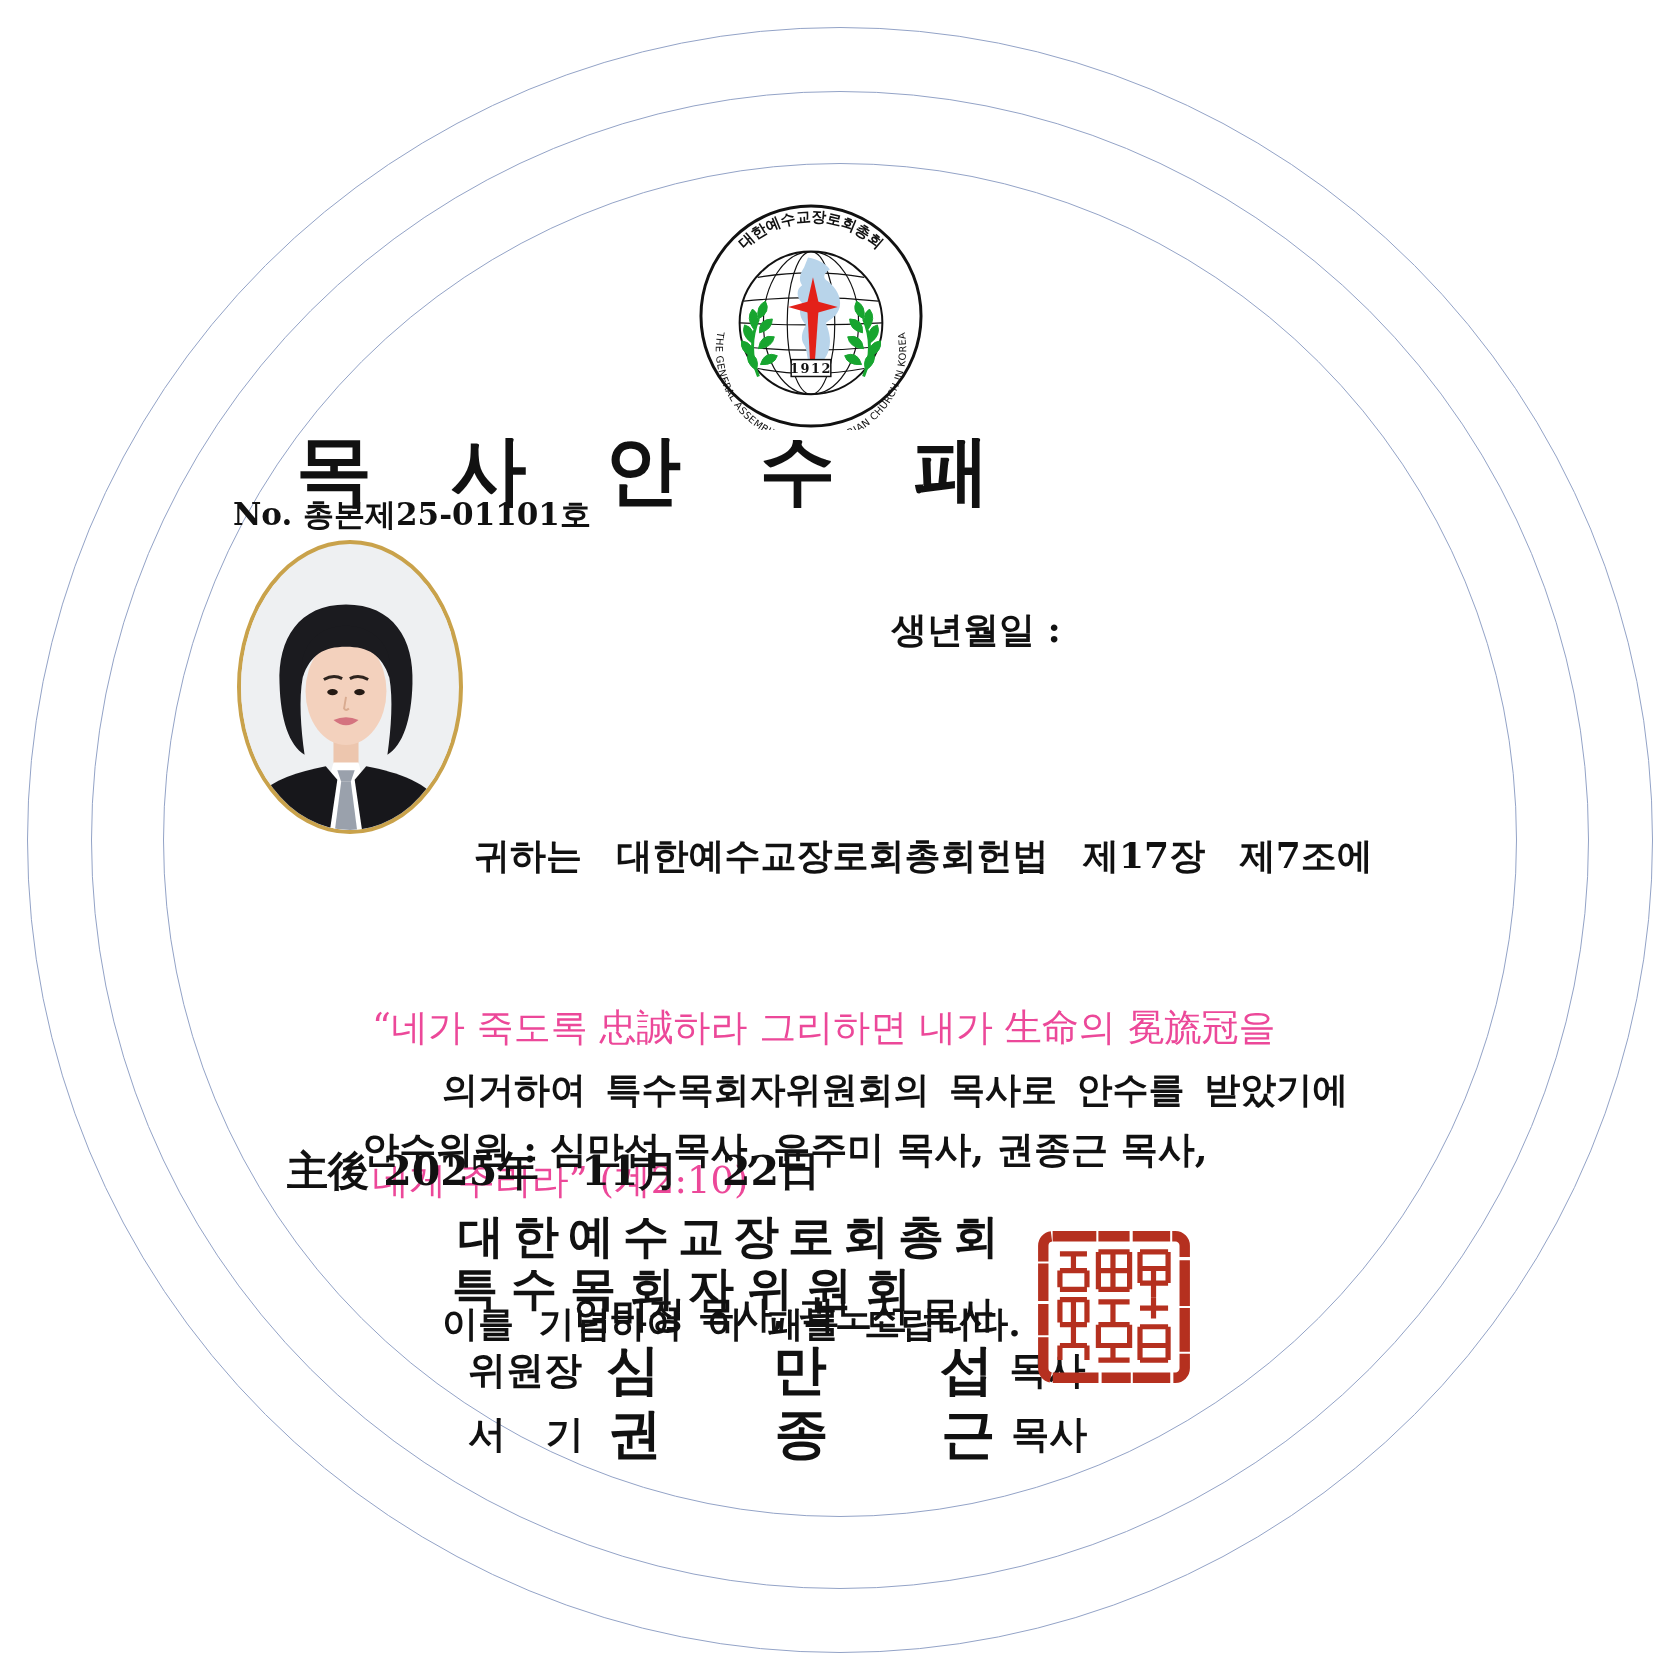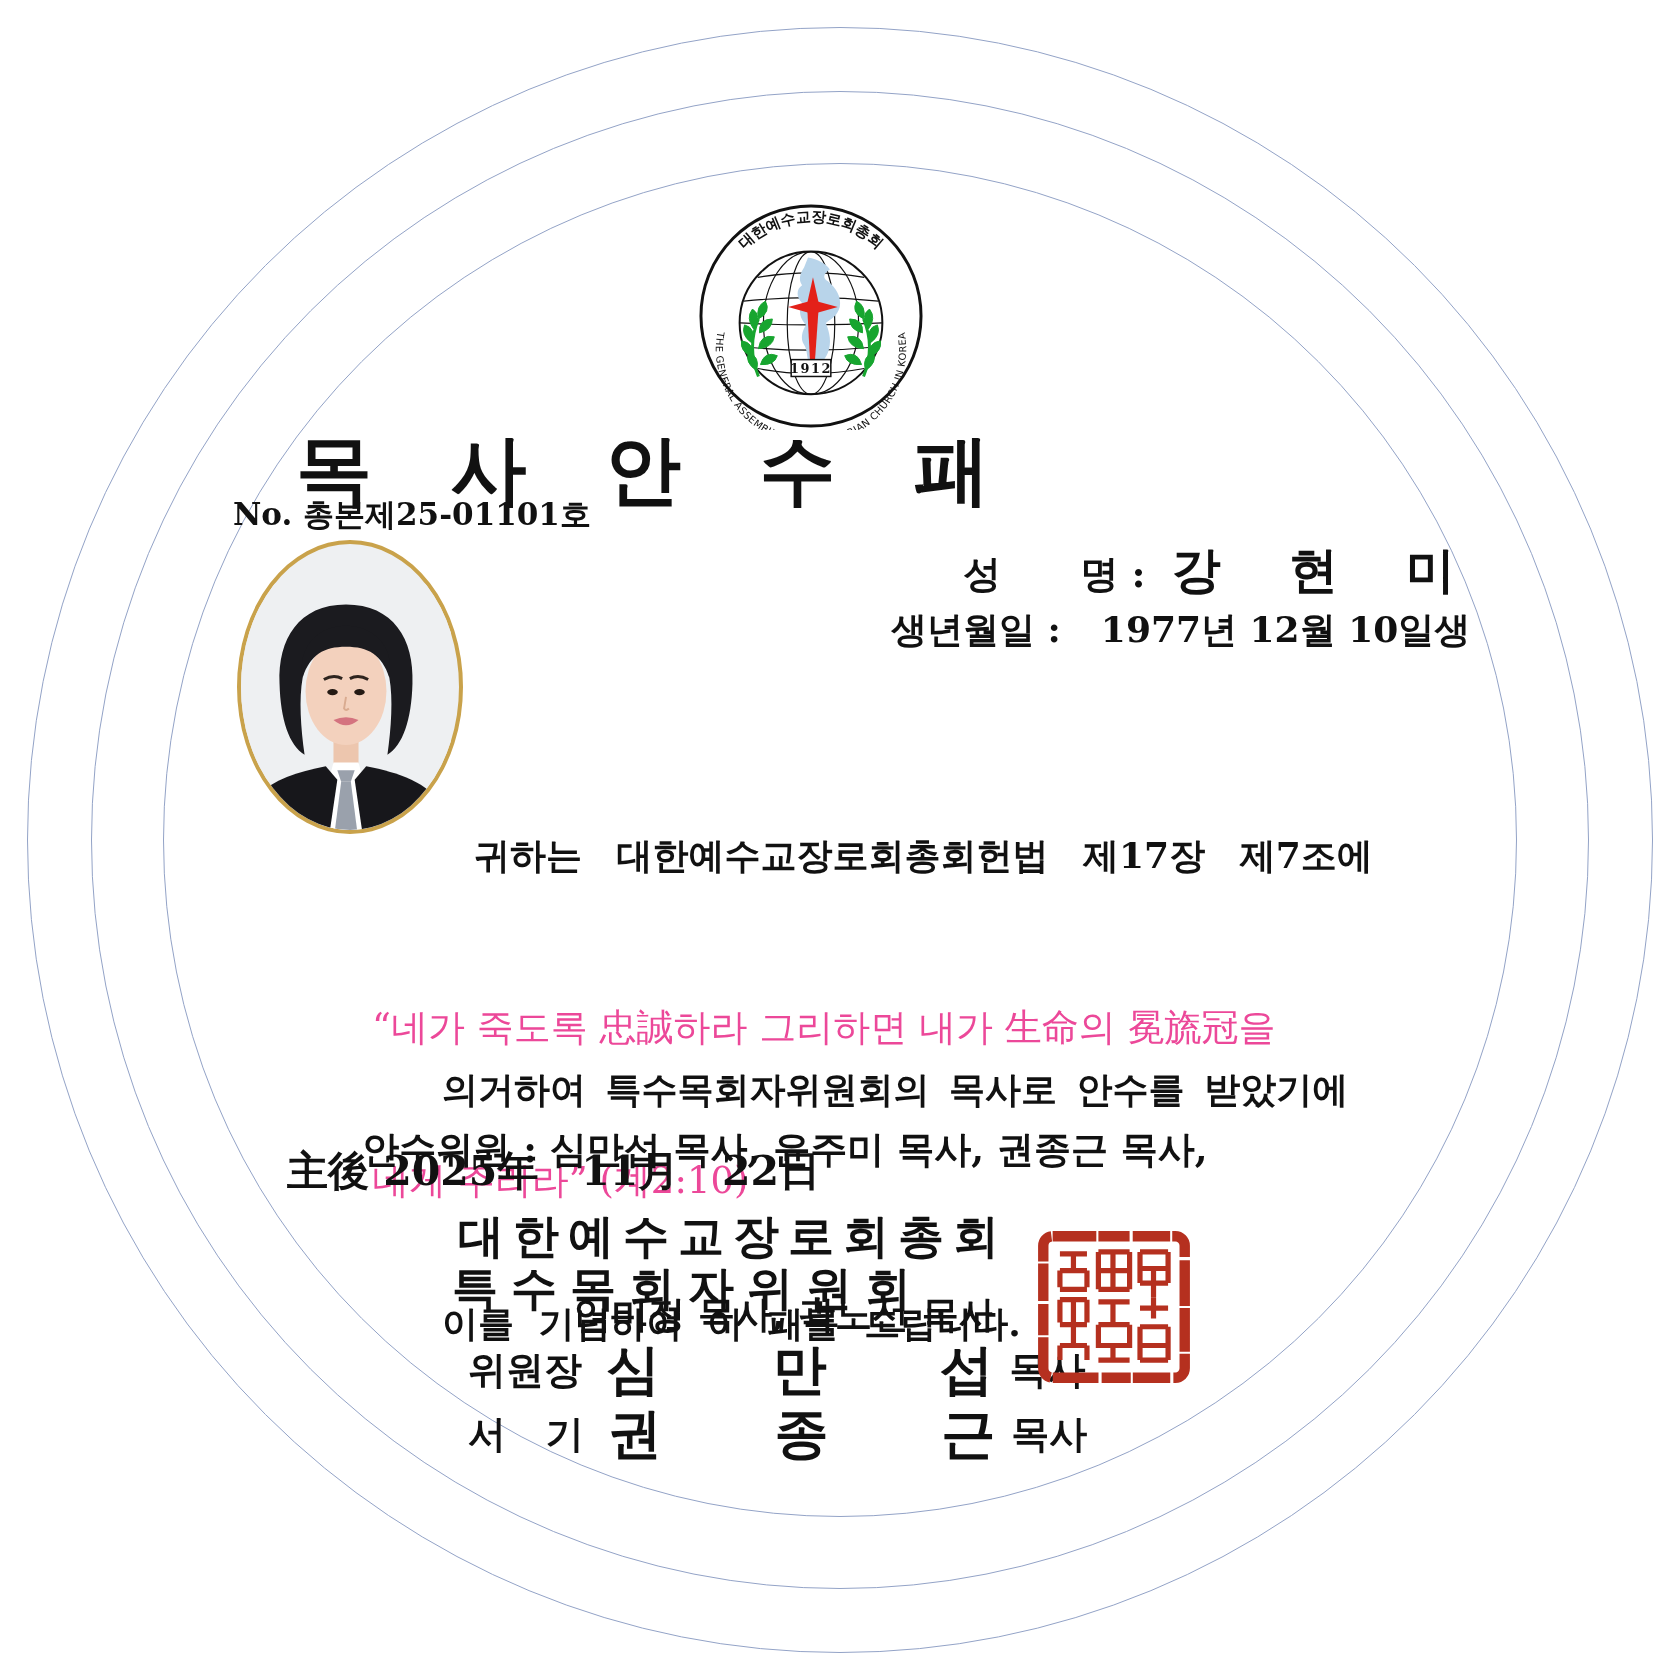--- a/index.html
+++ b/index.html
@@ -133,28 +133,23 @@
       <path d="M109 118 L107 130 Q109 133 112 130" stroke="#d9ab90" stroke-width="2" fill="none"></path>
       <path d="M96 142 Q109 136 122 142 Q109 153 96 142 Z" fill="#d4737f"></path>
       <path d="M70 286 L96 186 L122 186 L148 286 Z" fill="#ffffff"></path>
       <path d="M100 194 L118 194 L114 206 L104 206 Z" fill="#9aa1ac"></path>
       <path d="M104 206 L114 206 L121 260 L109 272 L97 260 Z" fill="#9aa1ac"></path>
       <path d="M0 286 L0 248 C12 212 46 198 88 190 L100 204 L88 286 Z" fill="#17171b"></path>
       <path d="M218 286 L218 248 C206 212 172 198 130 190 L118 204 L130 286 Z" fill="#17171b"></path>
     </svg>
   </div>
 
-  <div class="abs namerow">
-    <span class="lbl">성      명 :</span>
-    <span class="val">강    현    미</span>
-  </div>
 
   <div class="abs birthrow">
     <span class="lbl">생년월일 :</span>
-    <span class="val">1977년 12월 10일생</span>
   </div>
 
   <div class="abs bodytext">
     <div class="l1">귀하는 대한예수교장로회총회헌법 제17장 제7조에</div>
     <div class="l2">의거하여 특수목회자위원회의 목사로 안수를 받았기에</div>
     <div class="l3">이를 기념하여 이 패를 드립니다.</div>
   </div>
 
   <div class="abs verse">
     <div>“네가 죽도록 忠誠하라 그리하면 내가 生命의 冕旒冠을</div>

